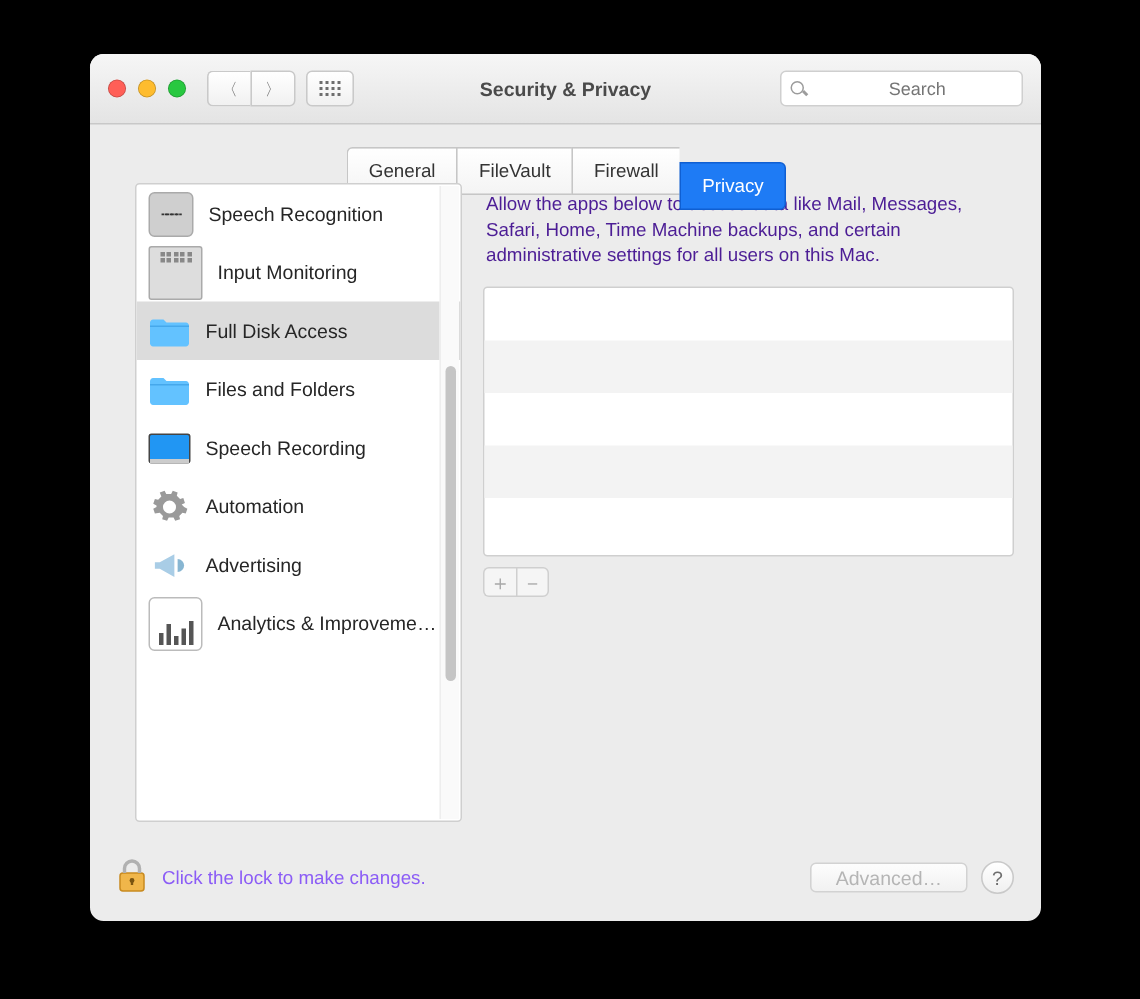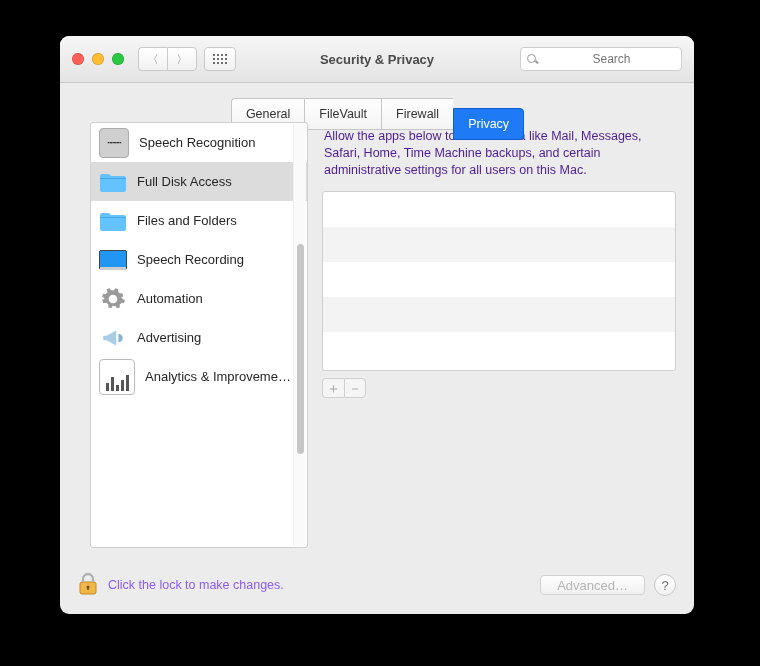--- a/index.html
+++ b/index.html
@@ -132,20 +132,35 @@
     <div class="body">
 
       <div class="sidebar">
         <div class="side-list">
           <div class="side-item">
             <div class="icon-box ic-speech">
                 <span>╍╍╍╍</span>
               </div>
             <span>Speech Recognition</span>
           </div>
+          <div class="side-item">
+            <div class="icon-box ic-keyboard">
+                <i></i>
+                <i></i>
+                <i></i>
+                <i></i>
+                <i></i>
+                <i></i>
+                <i></i>
+                <i></i>
+                <i></i>
+                <i></i>
+              </div>
+            <span>Input Monitoring</span>
+          </div>
           <div class="side-item selected">
             <div class="icon-box">
               <svg class="ic-folder" viewBox="0 0 28 22">
                   <path d="M1 5c0-1 1-2 2-2h7l2 2h13c1 0 2 1 2 2v12c0 1-1 2-2 2H3c-1 0-2-1-2-2z" fill="#63c2ff"></path>
                   <path d="M1 7h26v1H1z" fill="#46a8eb"></path>
                 </svg>
             </div>
             <span>Full Disk Access</span>
           </div>
           <div class="side-item">

